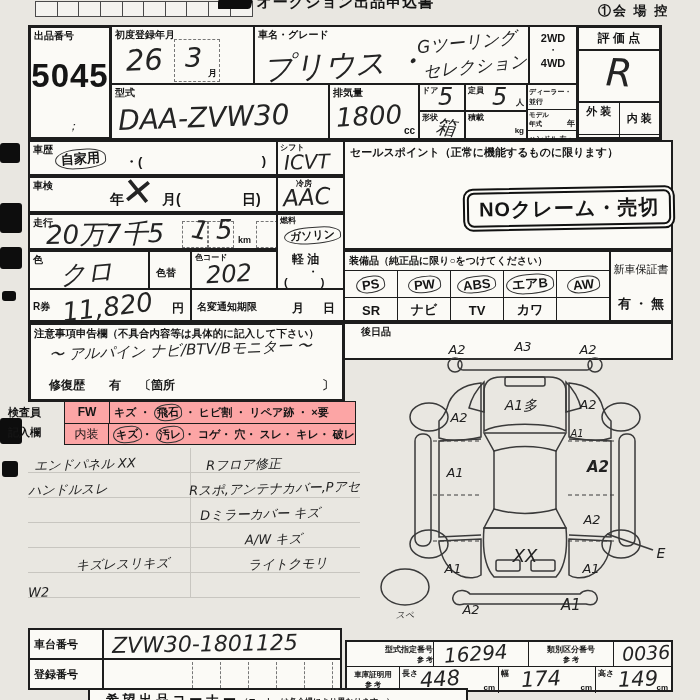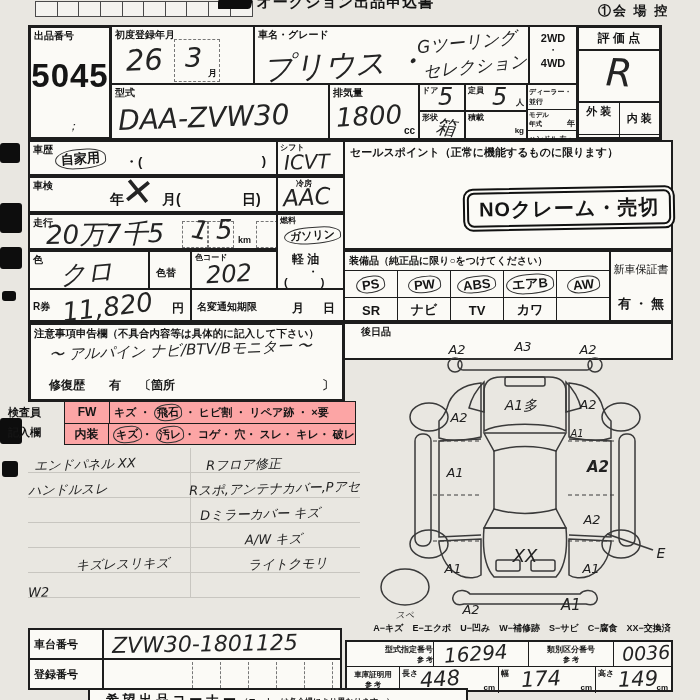--- a/index.html
+++ b/index.html
@@ -272,21 +272,21 @@
       <div style="width:44px;text-align:center;font-weight:bold;font-size:12px;border-right:1.6px solid #1d1d1d;align-self:stretch;line-height:21px">FW</div>
       <div style="flex:1;font-weight:bold;font-size:11px;padding-left:4px;white-space:nowrap">
         <span>キズ</span> <span>・</span>
         <span class="pen" style="padding:0 2px">飛石</span> <span>・</span>
         <span>ヒビ割</span> <span>・</span>
         <span>リペア跡</span> <span>・</span>
         <span>×要</span>
       </div>
     </div>
     <div style="display:flex;height:21px;align-items:center">
-      <div style="width:44px;text-align:center;font-weight:bold;font-size:12px;border-right:1.6px solid #1d1d1d;align-self:stretch;line-height:21px">内装</div>
+      <div style="width:44px;text-align:center;font-weight:normal;font-size:12px;border-right:1.6px solid #1d1d1d;align-self:stretch;line-height:21px">内装</div>
       <div style="flex:1;font-weight:bold;font-size:11px;padding-left:4px;white-space:nowrap">
         <span class="pen" style="padding:0 2px">キズ</span><span>・</span>
         <span class="pen" style="padding:0 2px">汚レ</span><span>・</span>
         <span>コゲ</span><span>・</span>
         <span>穴</span><span>・</span>
         <span>スレ</span><span>・</span>
         <span>キレ</span><span>・</span>
         <span>破レ</span>
       </div>
     </div>
@@ -382,21 +382,20 @@
       <text x="237" y="186">A2</text>
       <text x="170" y="224" font-size="18">XX</text>
       <text x="98" y="235">A1</text>
       <text x="236" y="235">A1</text>
       <text x="116" y="276">A2</text>
       <text x="216" y="272" font-size="15">A1</text>
       <text x="306" y="220" font-size="14">E</text>
       <text x="50" y="280" font-size="9">スペ</text>
     </g>
   </svg>
-  <div class="c" style="left:362px;top:622px;width:320px;font-weight:bold;font-size:9px;text-align:center;white-space:nowrap">A−キズ　E−エクボ　U−凹み　W−補修跡　S−サビ　C−腐食　XX−交換済</div>
 
   <div class="c box" style="left:28px;top:628px;width:76px;height:32px">
     <div class="lbl" style="font-size:11px;padding:8px 4px">車台番号</div>
   </div>
   <div class="c box" style="left:102px;top:628px;width:240px;height:32px">
     <div class="hw" style="font-size:22px;padding:1px 0 0 8px;transform:rotate(-1deg)">ZVW30-1801125</div>
   </div>
   <div class="c box" style="left:28px;top:658px;width:76px;height:32px">
     <div class="lbl" style="font-size:11px;padding:8px 4px">登録番号</div>
   </div>

